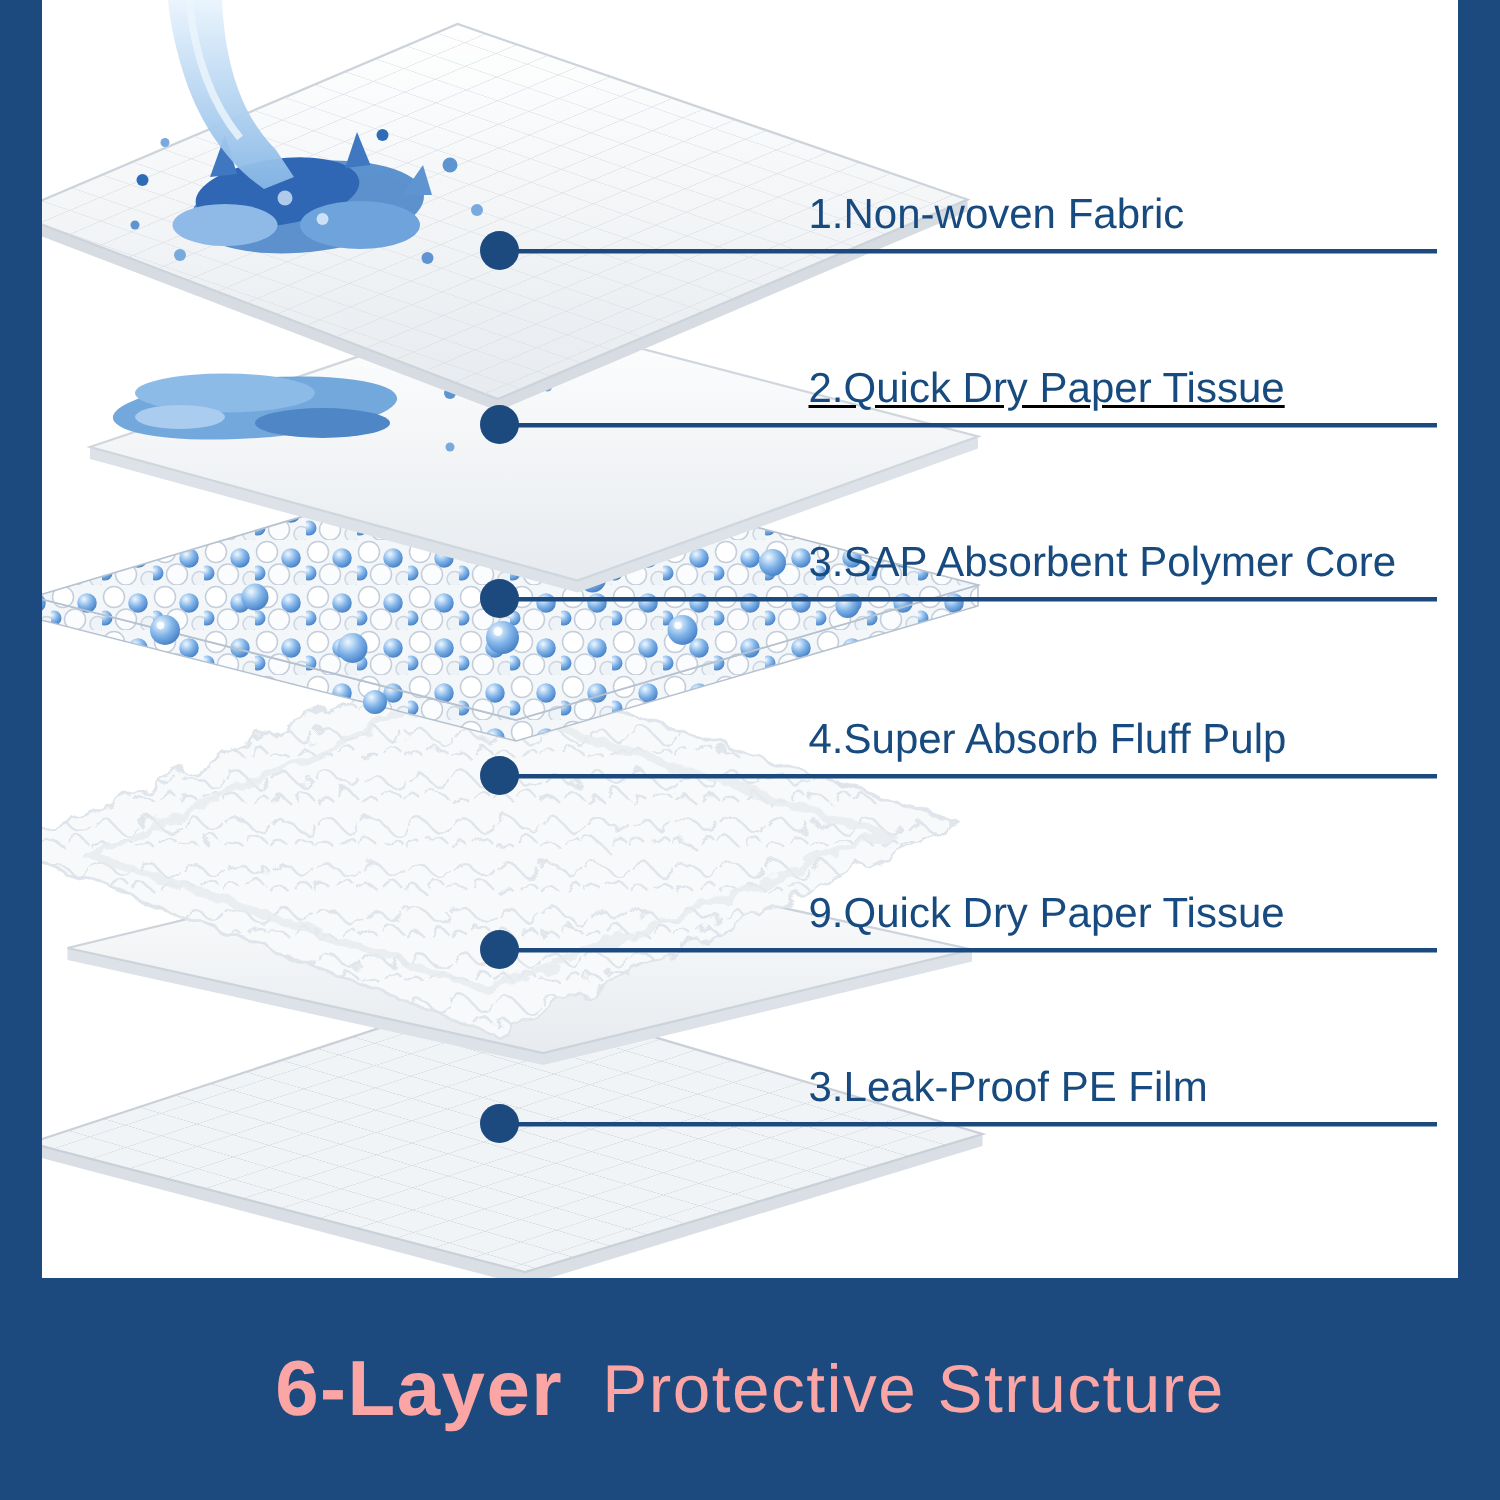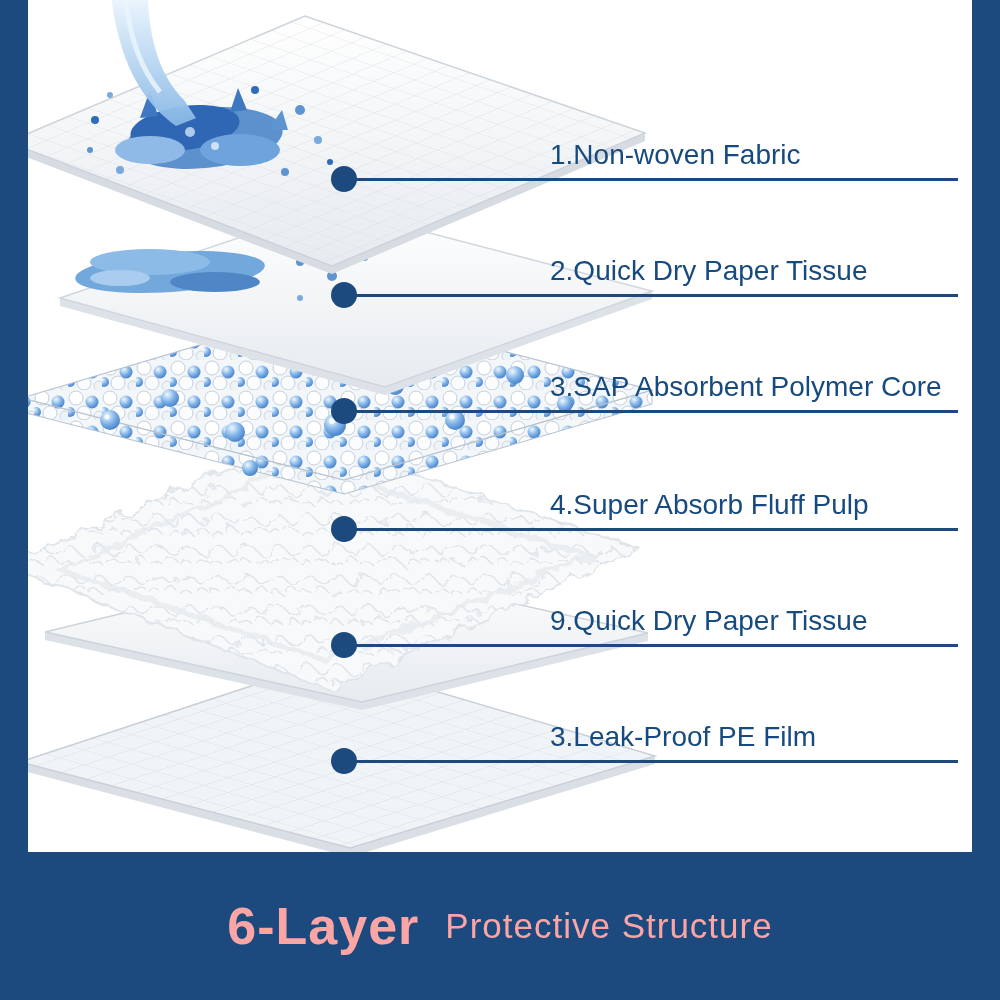--- a/index.html
+++ b/index.html
@@ -13,49 +13,48 @@
     width:1000px;height:1000px;
     overflow:hidden;
   }
   .page{position:relative;width:1000px;height:1000px;background:#ffffff;}
   .side-bar{position:absolute;top:0;width:28px;height:852px;background:var(--navy);z-index:5;}
   .side-bar.left{left:0;}
   .side-bar.right{right:0;}
   .artwork{position:absolute;left:0;top:0;width:1000px;height:852px;z-index:1;}
   
   .callout{
-    position:absolute;left:343px;right:42px;
+    position:absolute;left:332px;right:42px;
     border-bottom:3px solid var(--navy);
     z-index:4;
-    margin-top:12px;
   }
   .callout .txt{
     display:block;margin-left:207px;padding-bottom:6px;
     font-size:28px;line-height:34px;color:var(--label);
     white-space:nowrap;
   }
   .dot{
     position:absolute;left:-12px;bottom:-14px;
     width:26px;height:26px;border-radius:50%;
     background:var(--navy);
   }
-  .c1{top:126px;} .c2{top:242px;} .c3{top:358px;}
+  .c1{top:126px;} .c2{top:242px;text-decoration:underline;} .c3{top:358px;}
   .c4{top:476px;} .c5{top:592px;} .c6{top:708px;}
   
   .footer{
     position:absolute;left:0;bottom:0;width:1000px;height:148px;
     background:var(--navy);color:#fca5a5;
     display:flex;align-items:center;justify-content:center;
     z-index:6;
   }
   .footer .bold{
     font-size:52px;font-weight:800;letter-spacing:1px;
   }
   .footer .rest{
-    font-size:35px;font-weight:500;margin-left:26px;letter-spacing:1px;
+    font-size:45px;font-weight:500;margin-left:26px;letter-spacing:1px;
   }
 </style>
 </head>
 <body>
 
 <div class="page">
 
   <div class="side-bar left"></div>
   <div class="side-bar right"></div>
 

